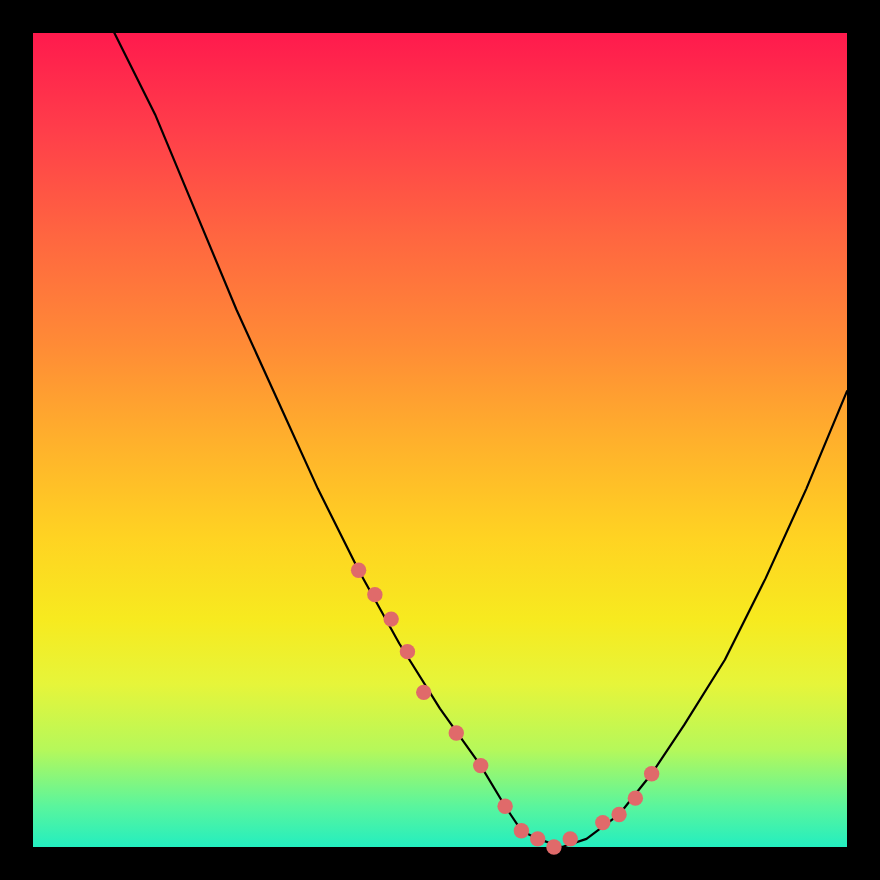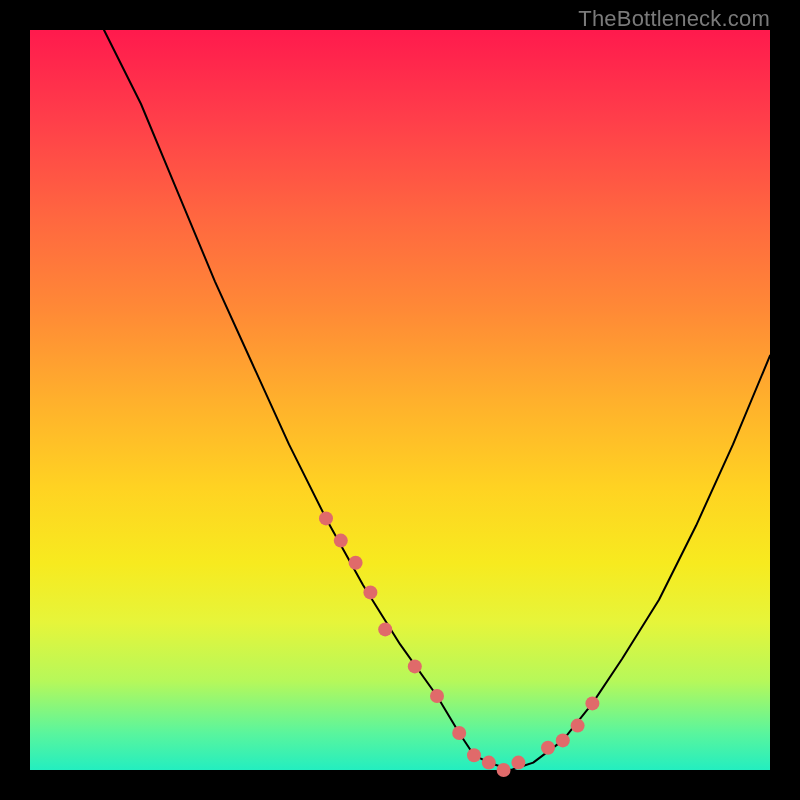--- a/index.html
+++ b/index.html
@@ -89,14 +89,13 @@
           <circle cx="473.6" cy="740.0" r="7" class="marker"></circle>
           <circle cx="488.4" cy="732.6" r="7" class="marker"></circle>
           <circle cx="518.0" cy="717.8" r="7" class="marker"></circle>
           <circle cx="532.8" cy="710.4" r="7" class="marker"></circle>
           <circle cx="547.6" cy="695.6" r="7" class="marker"></circle>
           <circle cx="562.4" cy="673.4" r="7" class="marker"></circle>
         </g>
     </svg>
   </div>
 
-  <div class="watermark">TheBottleneck.com</div>
 </div>
 
 </body></html>

